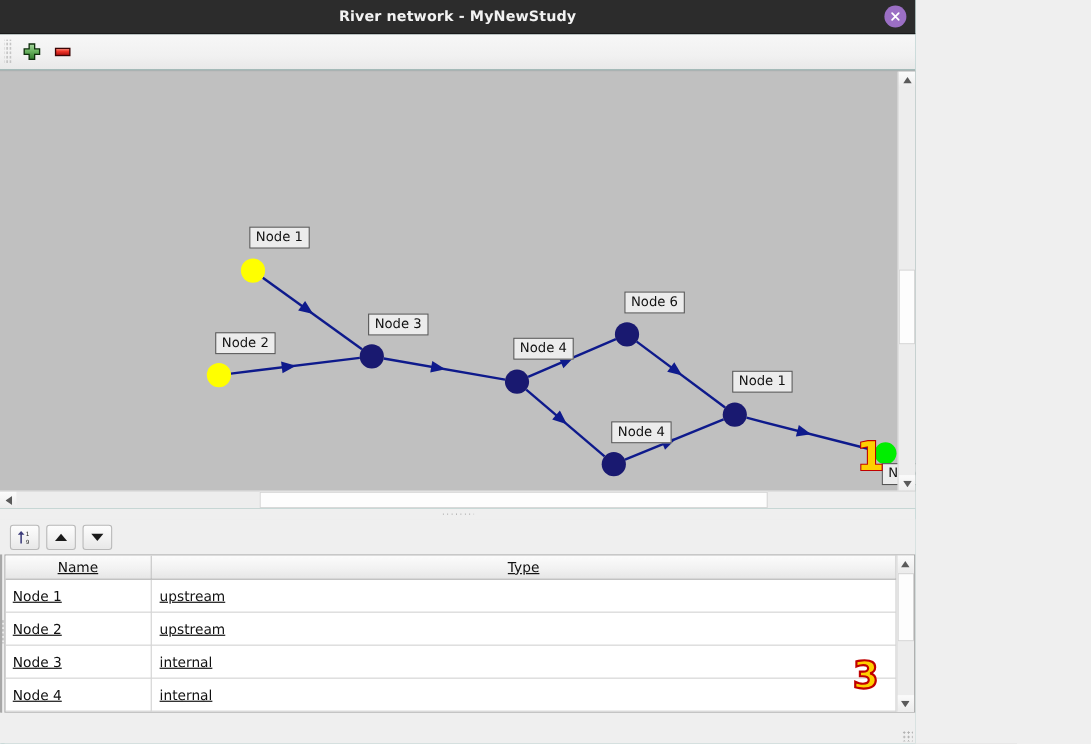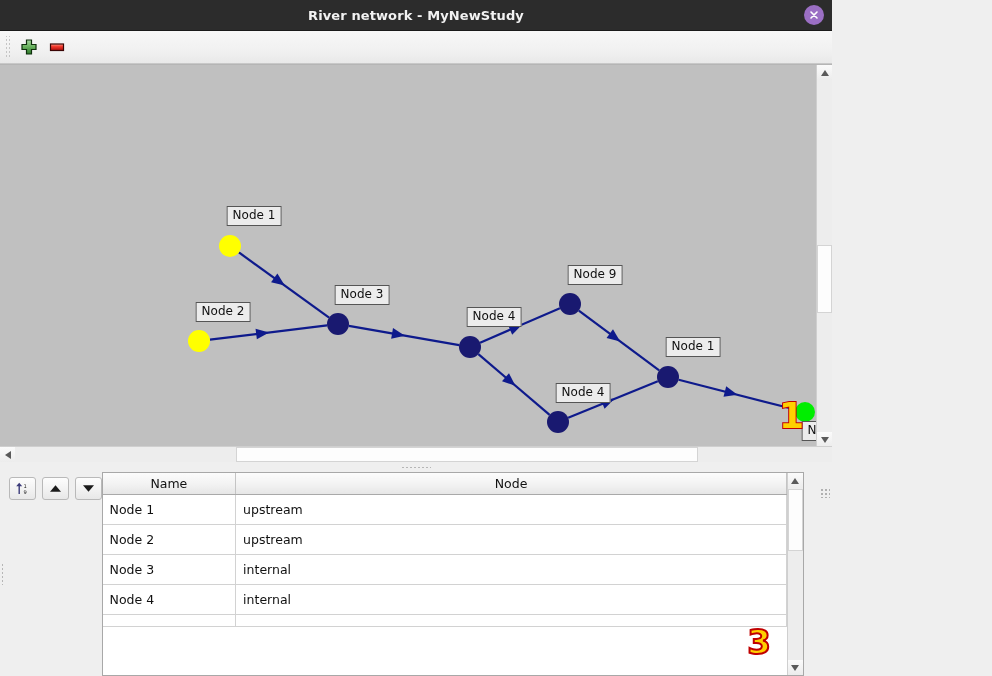--- a/index.html
+++ b/index.html
@@ -163,24 +163,25 @@
   }
 
   
   .bottom {
     flex: 1 1 auto;
     display: flex;
     background: #efefef;
     min-height: 0;
   }
   .panel {
-    display: flex; 
+    display: flex; flex-direction: column;
     min-width: 0;
     background: #efefef;
     position: relative;
+    text-decoration: underline;
   }
   .panel-left  { width: 710px; }
   .vsplit {
     width: 8px;
     background: #efefef;
     display: flex; align-items: center; justify-content: center;
     cursor: col-resize;
   }
   .vsplit .dots {
     width: 3px; height: 22px;
@@ -347,21 +348,21 @@
       <div id="graph-overlay">
           <div class="node-dot" style="left: 230px; top: 181px; width: 22px; height: 22px; background: rgb(255, 255, 0);"></div>
           <div class="node-label" style="left: 254px; top: 151px;">Node 1</div>
           <div class="node-dot" style="left: 199px; top: 276px; width: 22px; height: 22px; background: rgb(255, 255, 0);"></div>
           <div class="node-label" style="left: 223px; top: 247px;">Node 2</div>
           <div class="node-dot" style="left: 338px; top: 259px; width: 22px; height: 22px; background: rgb(25, 25, 112);"></div>
           <div class="node-label" style="left: 362px; top: 230px;">Node 3</div>
           <div class="node-dot" style="left: 470px; top: 282px; width: 22px; height: 22px; background: rgb(25, 25, 112);"></div>
           <div class="node-label" style="left: 494px; top: 252px;">Node 4</div>
           <div class="node-dot" style="left: 570px; top: 239px; width: 22px; height: 22px; background: rgb(25, 25, 112);"></div>
-          <div class="node-label" style="left: 595px; top: 210px;">Node 9</div>
+          <div class="node-label" style="left: 595px; top: 210px;">Node 6</div>
           <div class="node-dot" style="left: 558px; top: 357px; width: 22px; height: 22px; background: rgb(25, 25, 112);"></div>
           <div class="node-label" style="left: 583px; top: 328px;">Node 4</div>
           <div class="node-dot" style="left: 668px; top: 312px; width: 22px; height: 22px; background: rgb(25, 25, 112);"></div>
           <div class="node-label" style="left: 693px; top: 282px;">Node 1</div>
           <div class="node-dot" style="left: 805px; top: 347px; width: 20px; height: 20px; background: rgb(0, 238, 0);"></div>
           <div class="node-label" style="left: 829px; top: 318px; margin-top: 48px;">Node 8</div>
         </div>
     </div>
 
     <div class="annot" style="right:28px; bottom:28px;">1</div>
@@ -469,21 +470,21 @@
       <div class="table-frame">
         <div class="table-scroll">
           <table class="grid" id="nodes-table">
             <colgroup>
                 <col style="width:133px">
                 <col style="width:auto">
               </colgroup>
             <thead>
                 <tr>
                   <th>Name</th>
-                  <th>Node</th>
+                  <th>Type</th>
                 </tr>
               </thead>
             <tbody>
                 <tr>
                   <td>Node 1</td>
                   <td>upstream</td>
                 </tr>
                 <tr>
                   <td>Node 2</td>
                   <td>upstream</td>

